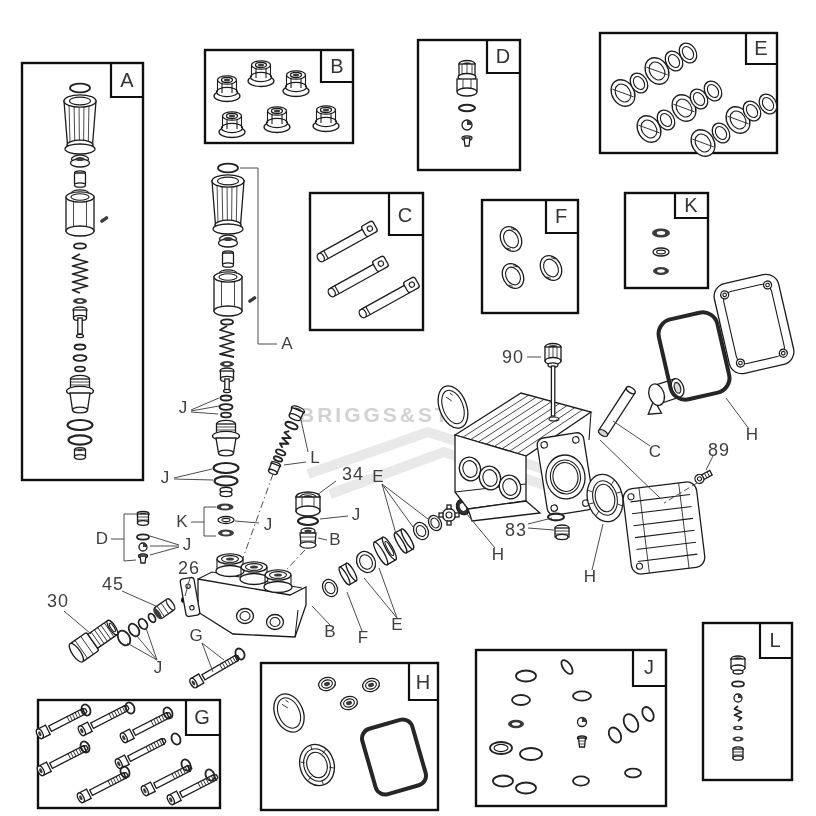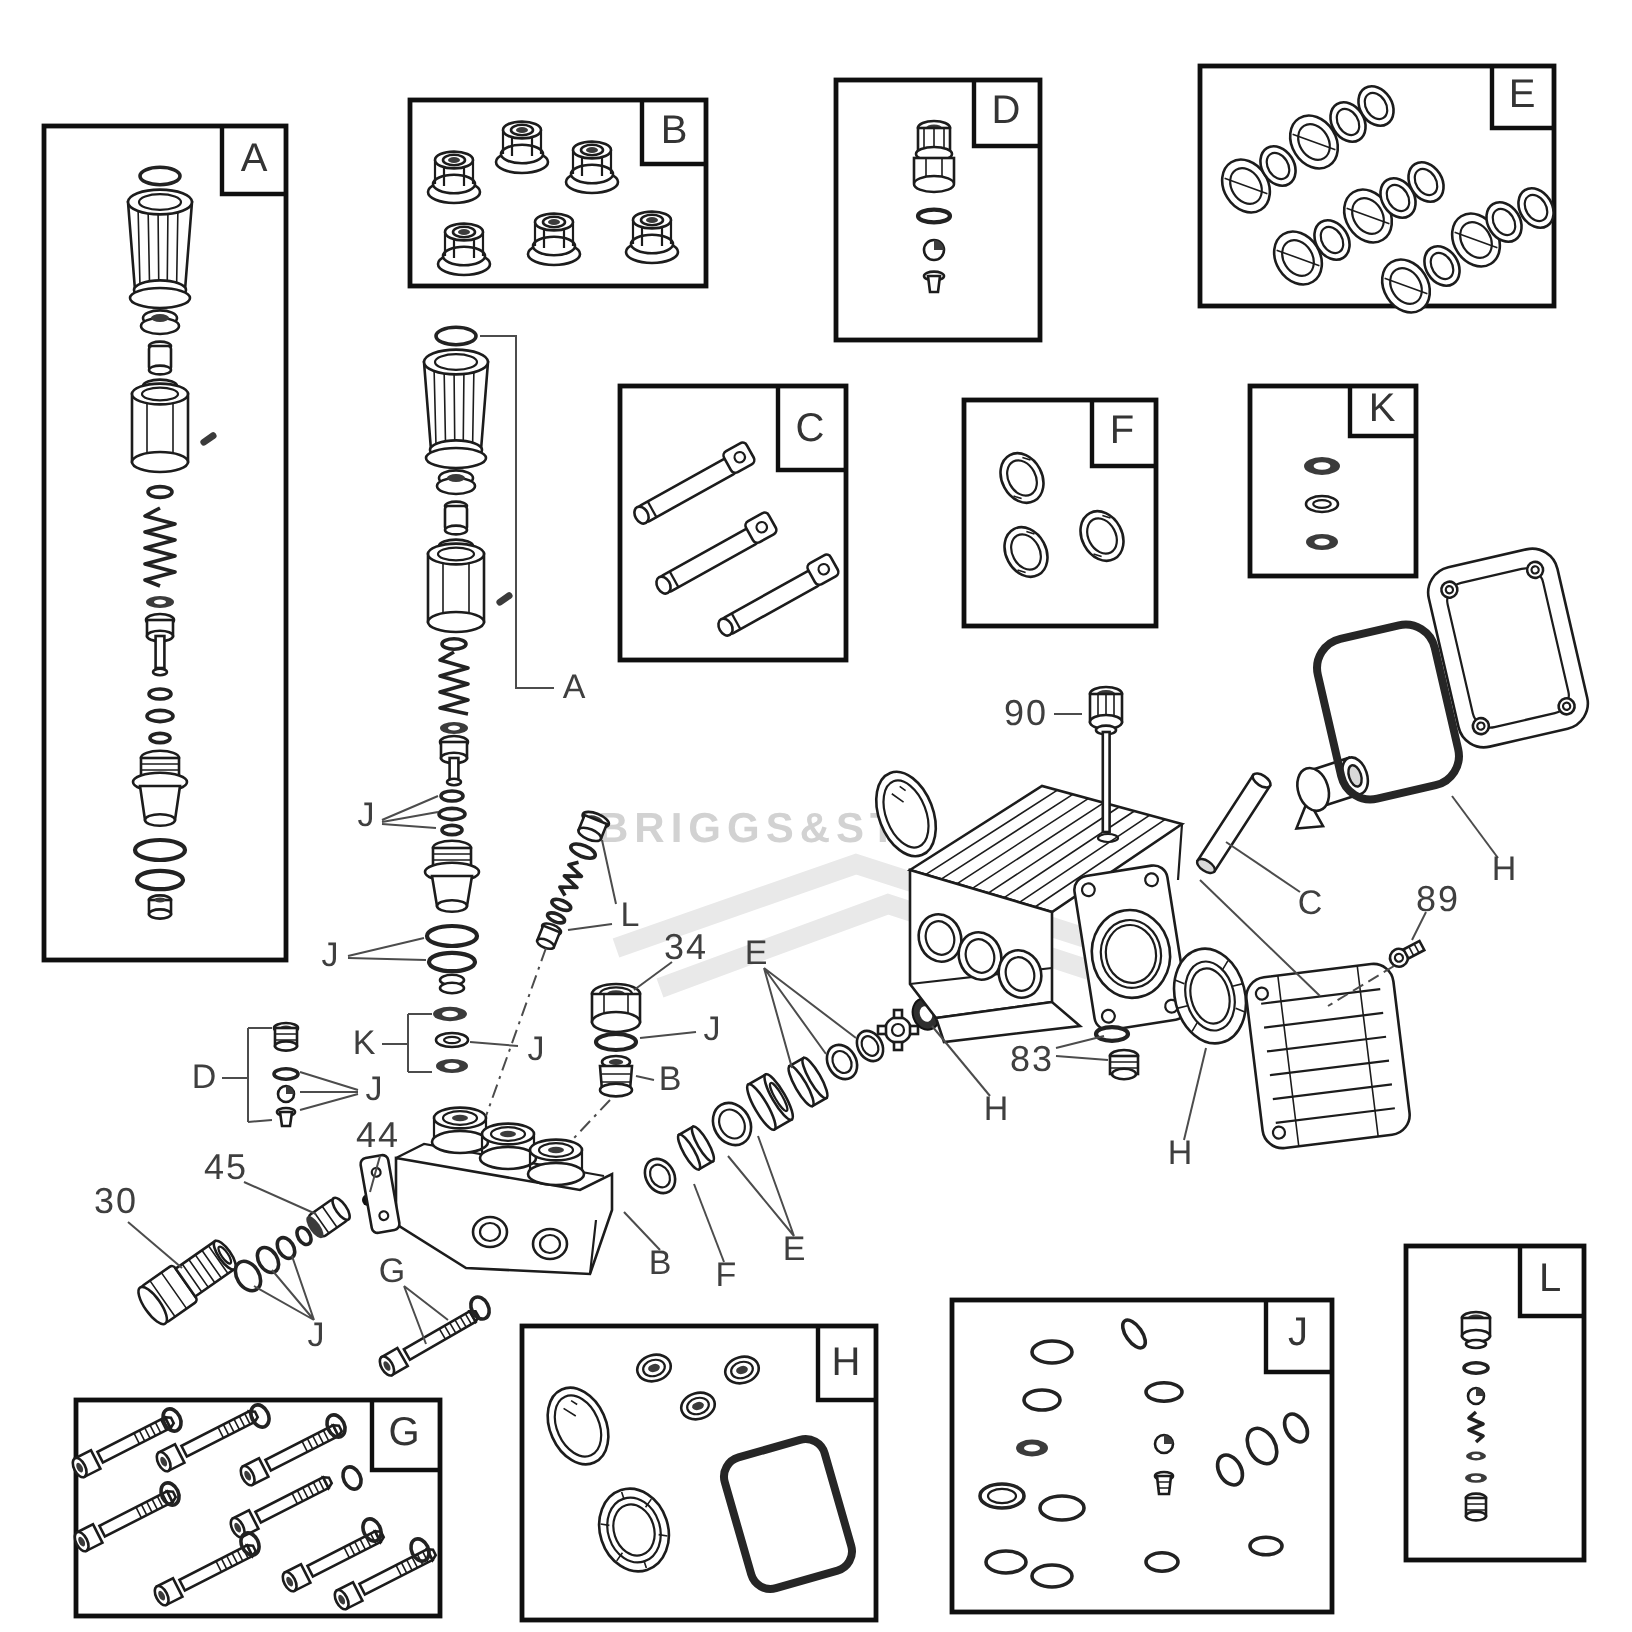--- a/index.html
+++ b/index.html
@@ -669,27 +669,27 @@
 <span class="klbl" style="left:649px;top:667px">J</span>
 <span class="klbl" style="left:691px;top:205px">K</span>
 <span class="klbl" style="left:775px;top:640px">L</span>
 
 <span class="lbl" style="left:287px;top:344px">A</span>
 <span class="lbl" style="left:183px;top:408px">J</span>
 <span class="lbl" style="left:165px;top:478px">J</span>
 <span class="lbl" style="left:182px;top:522px">K</span>
 <span class="lbl" style="left:268px;top:525px">J</span>
 <span class="lbl" style="left:315px;top:458px">L</span>
-<span class="lbl num" style="left:343px;top:474px">34</span>
+<span class="lbl num" style="left:353px;top:474px">34</span>
 <span class="lbl" style="left:378px;top:477px">E</span>
 <span class="lbl" style="left:356px;top:515px">J</span>
 <span class="lbl" style="left:335px;top:540px">B</span>
 <span class="lbl" style="left:102px;top:539px">D</span>
 <span class="lbl" style="left:187px;top:545px">J</span>
-<span class="lbl num" style="left:189px;top:568px">44</span>
+<span class="lbl num" style="left:189px;top:568px">26</span>
 <span class="lbl num" style="left:113px;top:584px">45</span>
 <span class="lbl num" style="left:58px;top:601px">30</span>
 <span class="lbl" style="left:196px;top:636px">G</span>
 <span class="lbl" style="left:158px;top:668px">J</span>
 <span class="lbl" style="left:330px;top:632px">B</span>
 <span class="lbl" style="left:363px;top:638px">F</span>
 <span class="lbl" style="left:397px;top:625px">E</span>
 <span class="lbl" style="left:498px;top:555px">H</span>
 <span class="lbl" style="left:590px;top:577px">H</span>
 <span class="lbl num" style="left:516px;top:530px">83</span>

